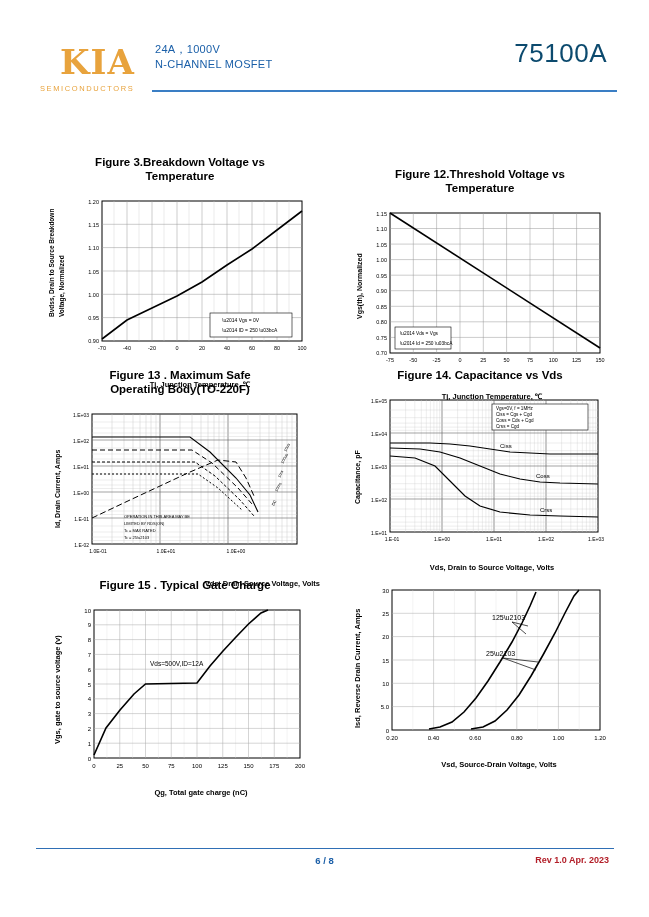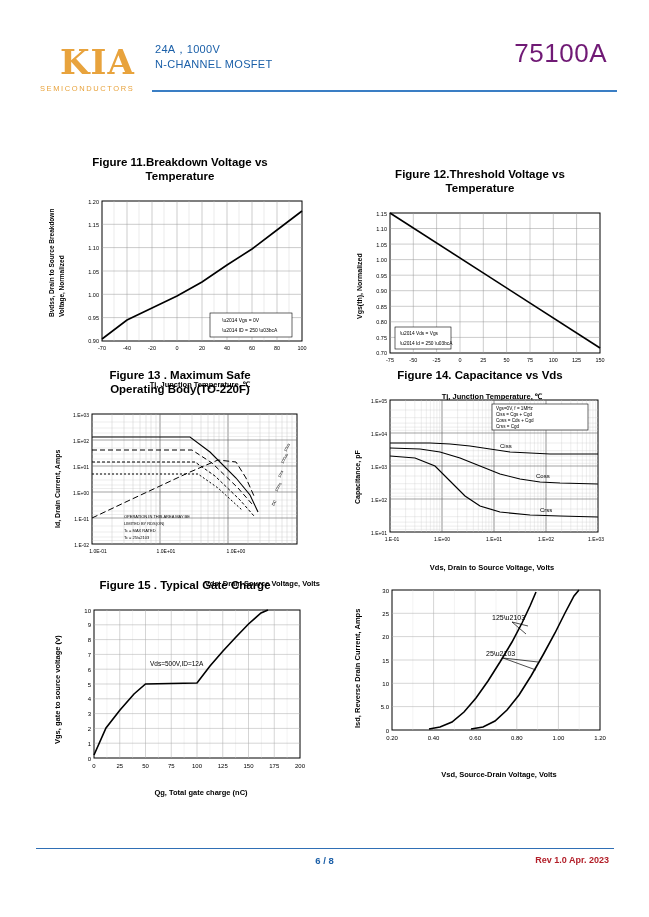--- a/index.html
+++ b/index.html
@@ -27,21 +27,21 @@
   .hdr-line1{
     position:absolute;left:155px;top:42px;
     font-size:11px;color:#1a5fa8;letter-spacing:.3px;
   }
   .hdr-line2{
     position:absolute;left:155px;top:58px;
     font-size:11px;color:#1a5fa8;letter-spacing:.3px;
   }
   .part-no{
     position:absolute;right:42px;top:38px;
-    font-size:26px;color:#701a75;font-weight:normal;letter-spacing:.5px;
+    font-size:26px;color:#0c4a6e;font-weight:normal;letter-spacing:.5px;
   }
   .hdr-rule{
     position:absolute;left:152px;top:90px;width:465px;height:2px;
     background:#3a7ec4;
   }
   
   .footer-rule{
     position:absolute;left:36px;top:848px;width:578px;height:1px;background:#2f6fb5;
   }
   .page-num{
@@ -72,21 +72,21 @@
   <div class="logo-kia">KIA</div>
   <div class="logo-sub">SEMICONDUCTORS</div>
   <div class="hdr-line1">24A，1000V</div>
   <div class="hdr-line2">N-CHANNEL MOSFET</div>
   <div class="part-no">75100A</div>
   <div class="hdr-rule"></div>
 </div>
 
 <div class="fig" style="left:40px;top:155px;width:280px;">
   <div class="fig-title">
-    <span>Figure 11.Breakdown Voltage vs</span><br>
+    <span>Figure 3.Breakdown Voltage vs</span><br>
     <span>Temperature</span>
   </div>
   <div class="plot-wrap">
     <svg width="280" height="190" viewBox="0 0 280 190">
 
       <text x="14" y="130" transform="rotate(-90 14 130)" font-size="6.5" font-weight="bold" text-anchor="start">Bvdss, Drain to Source Breakdown</text>
       <text x="24" y="130" transform="rotate(-90 24 130)" font-size="6.5" font-weight="bold" text-anchor="start">Voltage, Normalized</text>
 
       <rect x="62" y="14" width="200" height="140" fill="#fff" stroke="#000" stroke-width="1"></rect>
 
@@ -551,18 +551,18 @@
       <polyline points="131,151 143,149 155,143 167,132 179,117 191,98 203,77 215,55 225,35 234,18 239,12" fill="none" stroke="#000" stroke-width="1.6"></polyline>
 
       <text x="152" y="42" font-size="7" fill="#000">125\u2103</text>
       <line x1="172" y1="44" x2="186" y2="56" stroke="#000" stroke-width="0.7"></line>
       <line x1="172" y1="44" x2="188" y2="48" stroke="#000" stroke-width="0.7"></line>
       <text x="146" y="78" font-size="7" fill="#000">25\u2103</text>
       <line x1="163" y1="80" x2="196" y2="92" stroke="#000" stroke-width="0.7"></line>
       <line x1="163" y1="80" x2="198" y2="84" stroke="#000" stroke-width="0.7"></line>
     </svg>
   </div>
-  <div class="axis-label" style="margin-left:28px;margin-top:12px;">Vsd, Source-Drain Voltage, Volts</div>
+  <div class="axis-label" style="margin-left:28px;margin-top:2px;">Vsd, Source-Drain Voltage, Volts</div>
 </div>
 
 <div class="footer-rule"></div>
 <div class="page-num">6 / 8</div>
 <div class="rev">Rev 1.0 Apr. 2023</div>
 
 </body></html>

